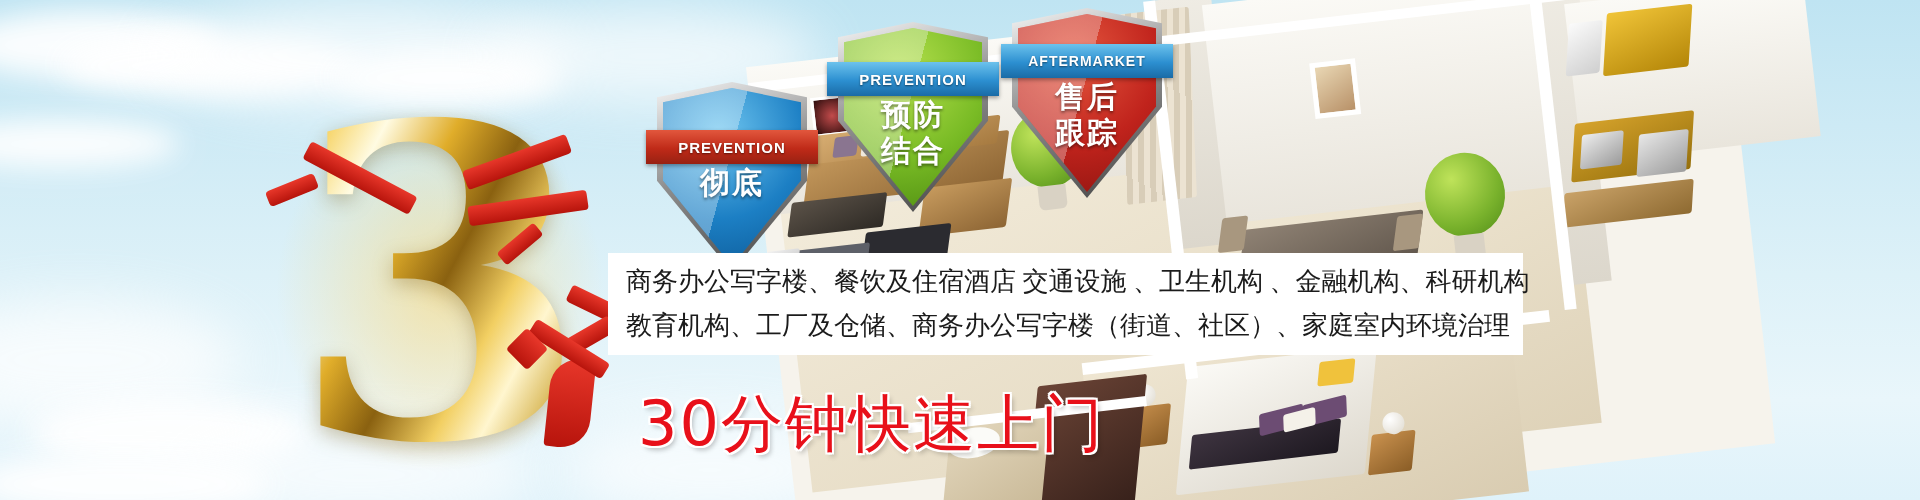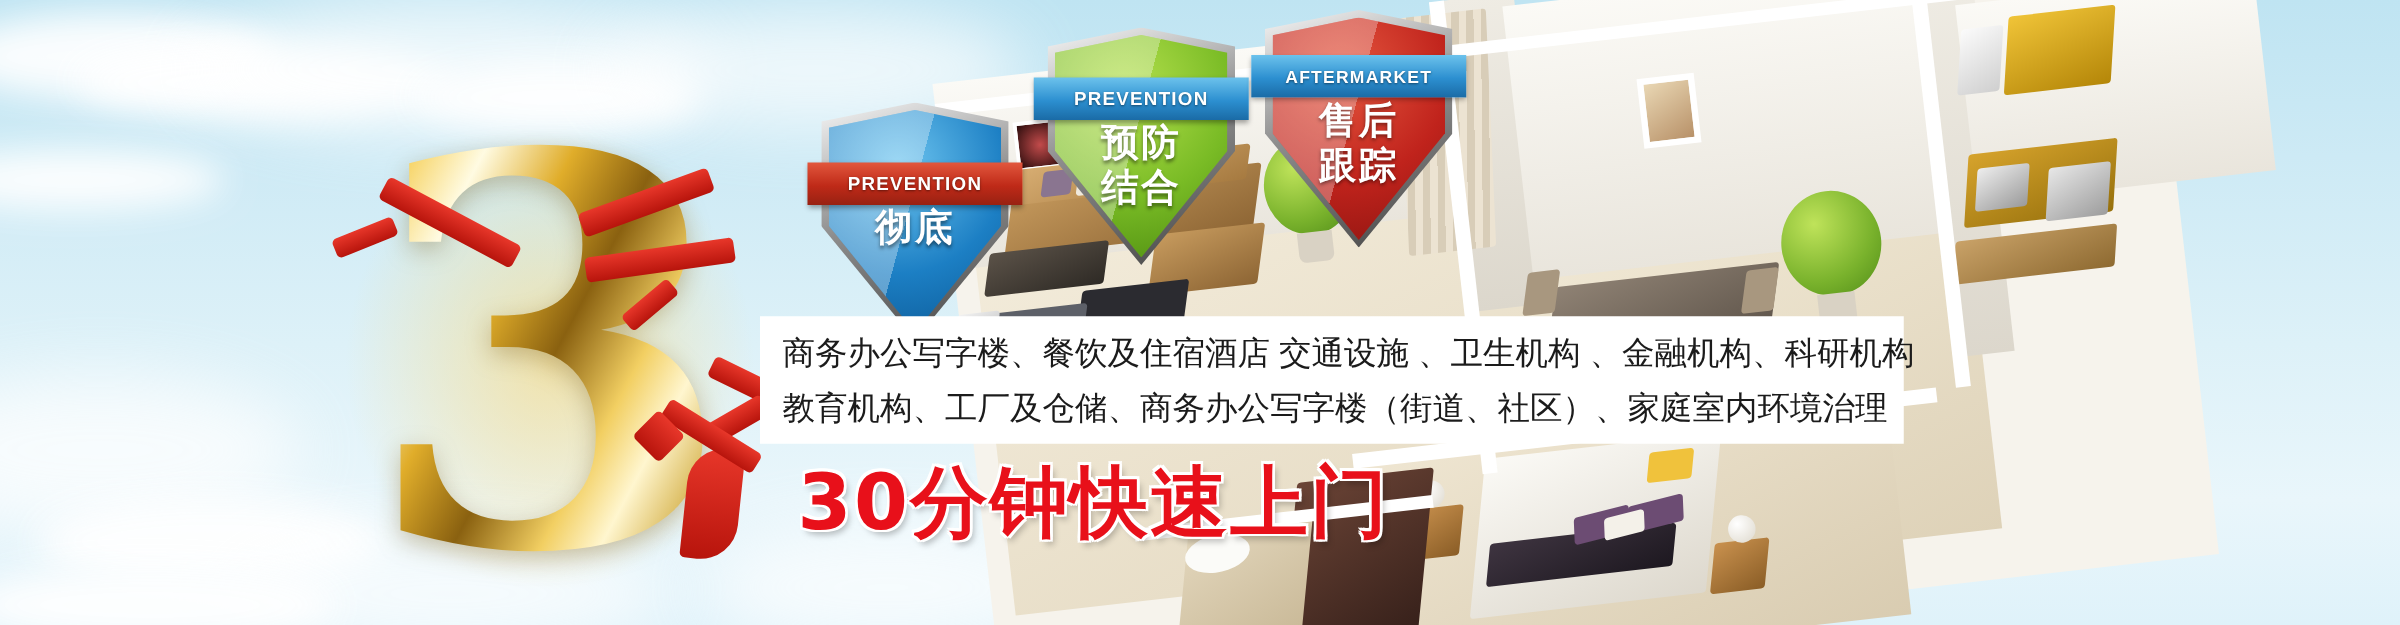--- a/index.html
+++ b/index.html
@@ -85,27 +85,27 @@
 
   
   #textbox{
     position:absolute;left:608px;top:253px;width:915px;height:102px;
     background:#ffffff;
     display:flex;flex-direction:column;justify-content:center;
     padding:0 18px;box-sizing:border-box;
   }
   #textbox p{
     margin:0;color:#1b1b1b;font-size:26px;line-height:44px;white-space:nowrap;
-    font-family:Liberation Sans, sans-serif;
+    font-family:Liberation Serif, serif;
   }
 
   
   #headline{
-    position:absolute;left:638px;top:360px;
-    font-size:62px;font-weight:bold;letter-spacing:2px;color:#e8101a;
+    position:absolute;left:638px;top:382px;
+    font-size:62px;font-weight:normal;letter-spacing:2px;color:#e8101a;
     font-family:"DejaVu Sans","Liberation Sans",sans-serif;
     text-shadow:2px 0 0 #fff,-2px 0 0 #fff,0 2px 0 #fff,0 -2px 0 #fff,
                 2px 2px 0 #fff,-2px -2px 0 #fff,2px -2px 0 #fff,-2px 2px 0 #fff,
                 3px 4px 5px rgba(0,0,0,.25);
     white-space:nowrap;
   }
 </style>
 </head>
 <body>
 

